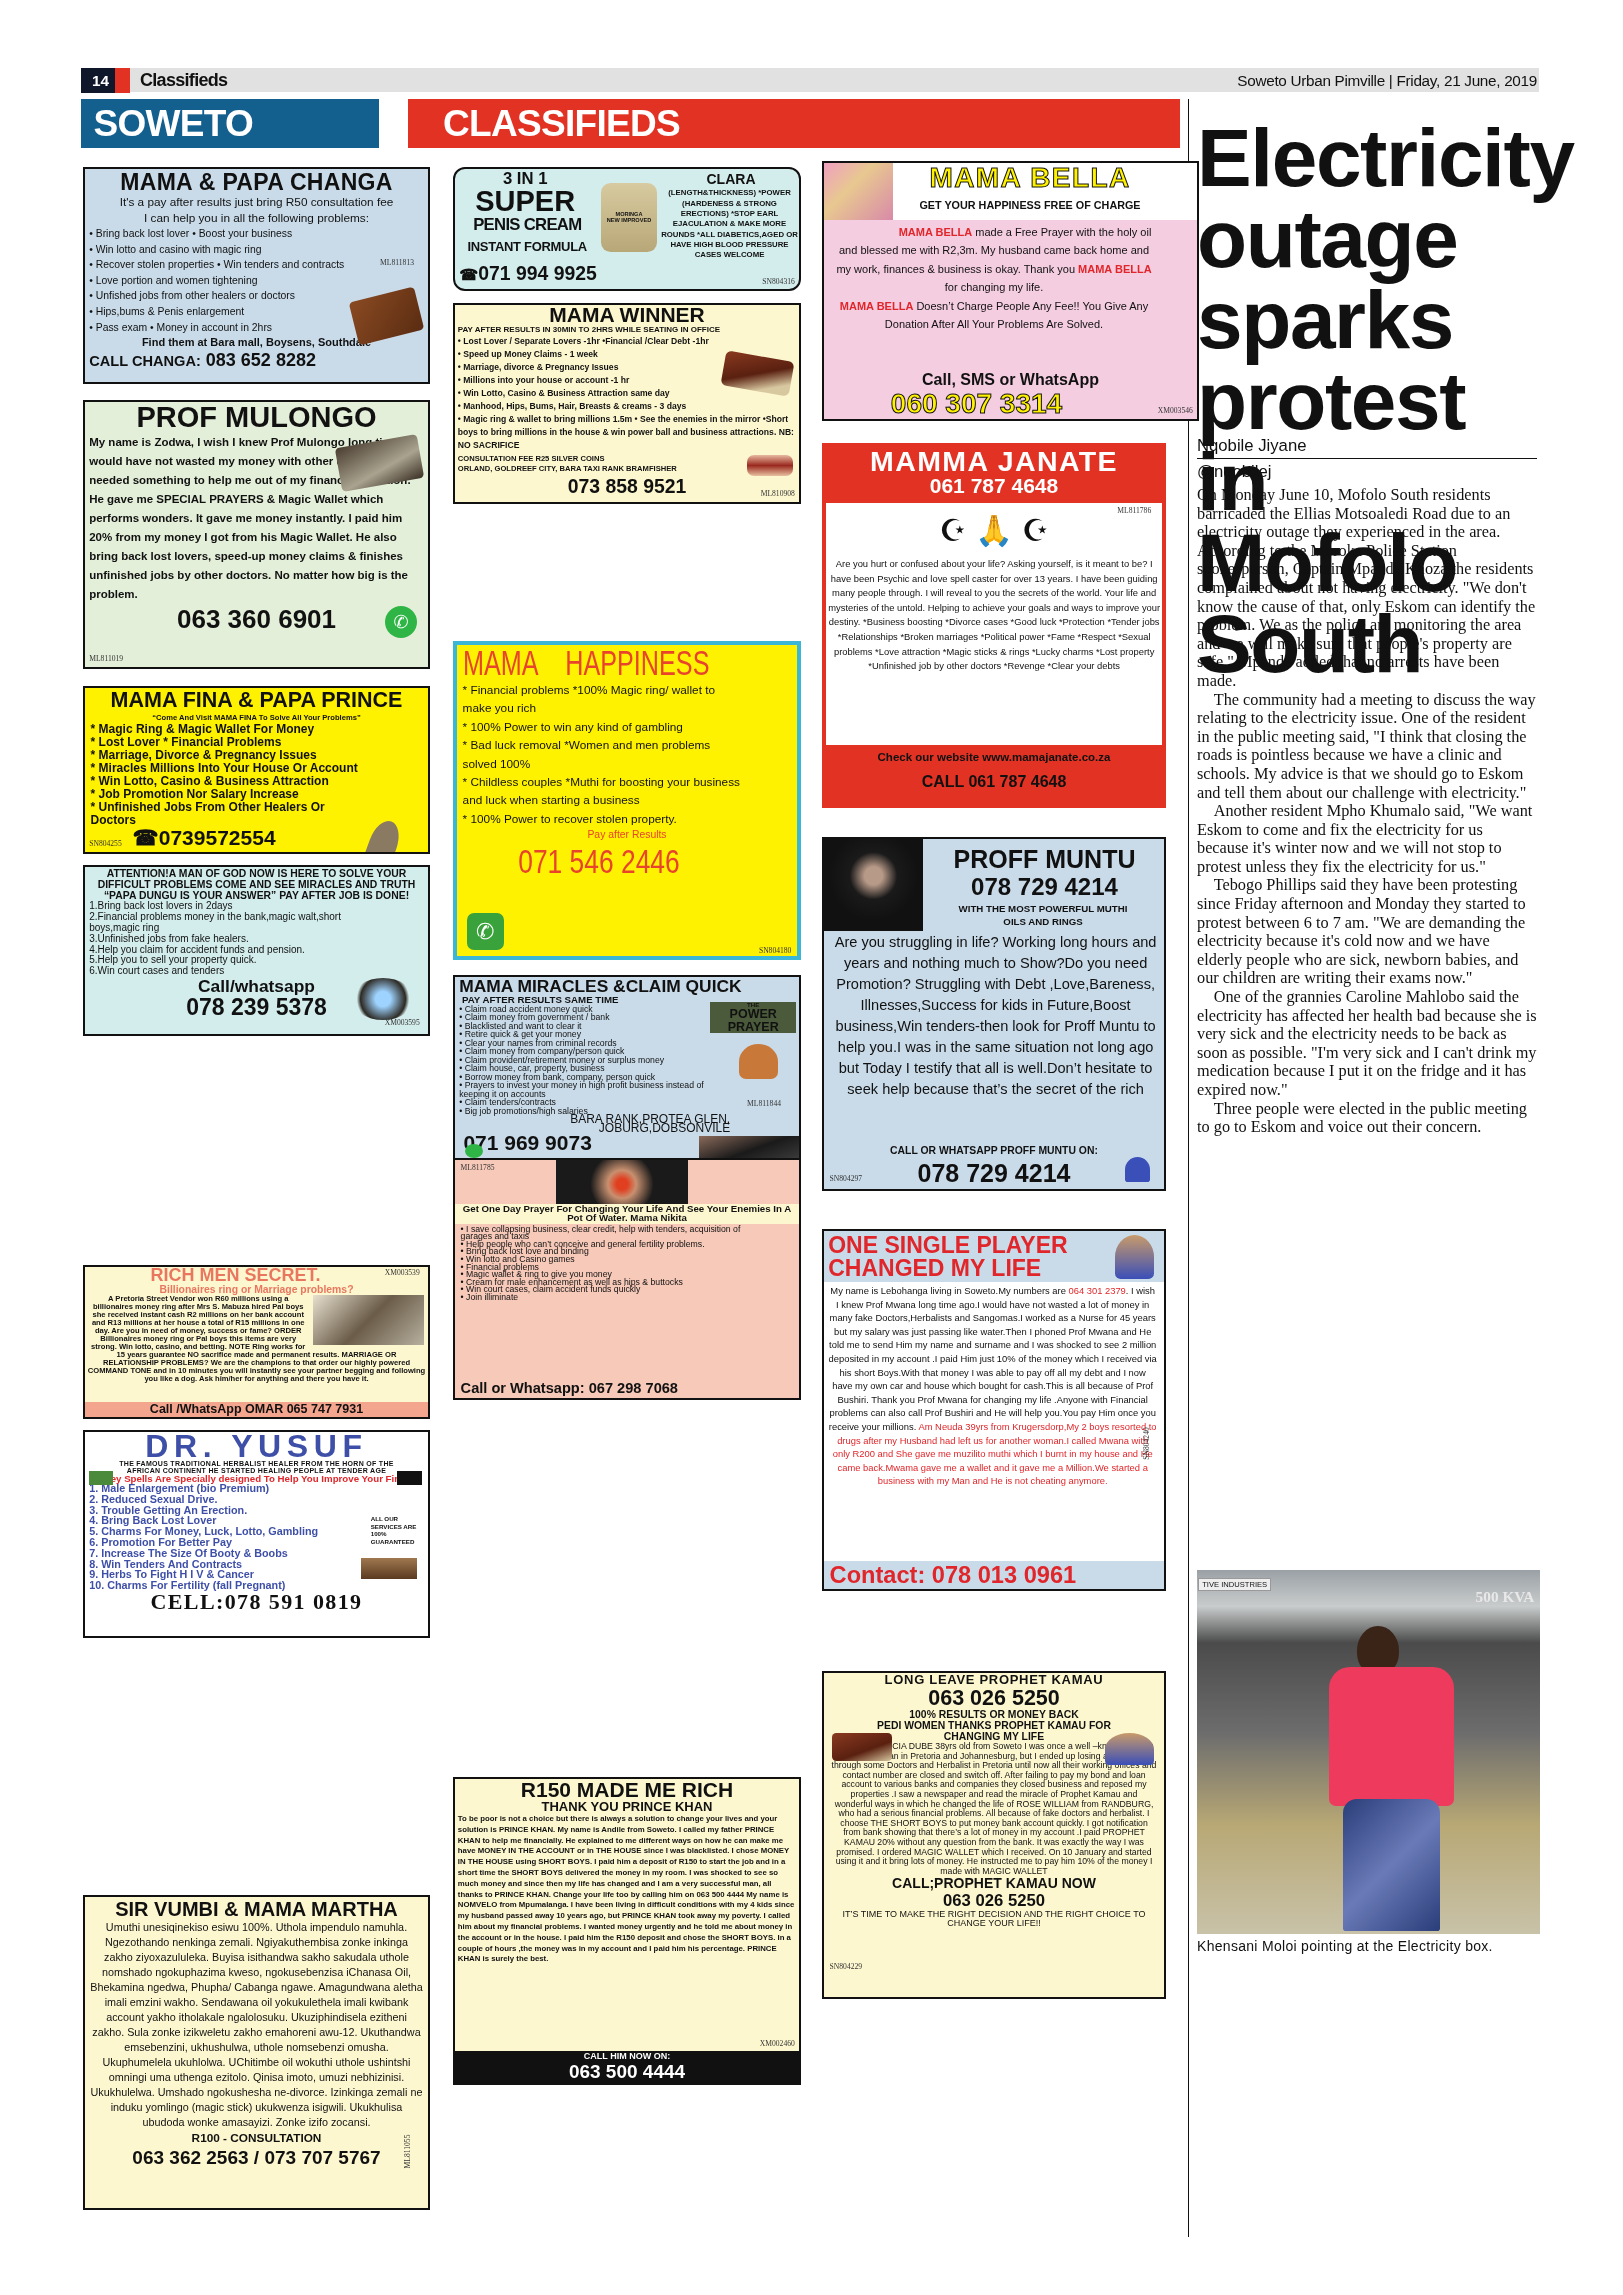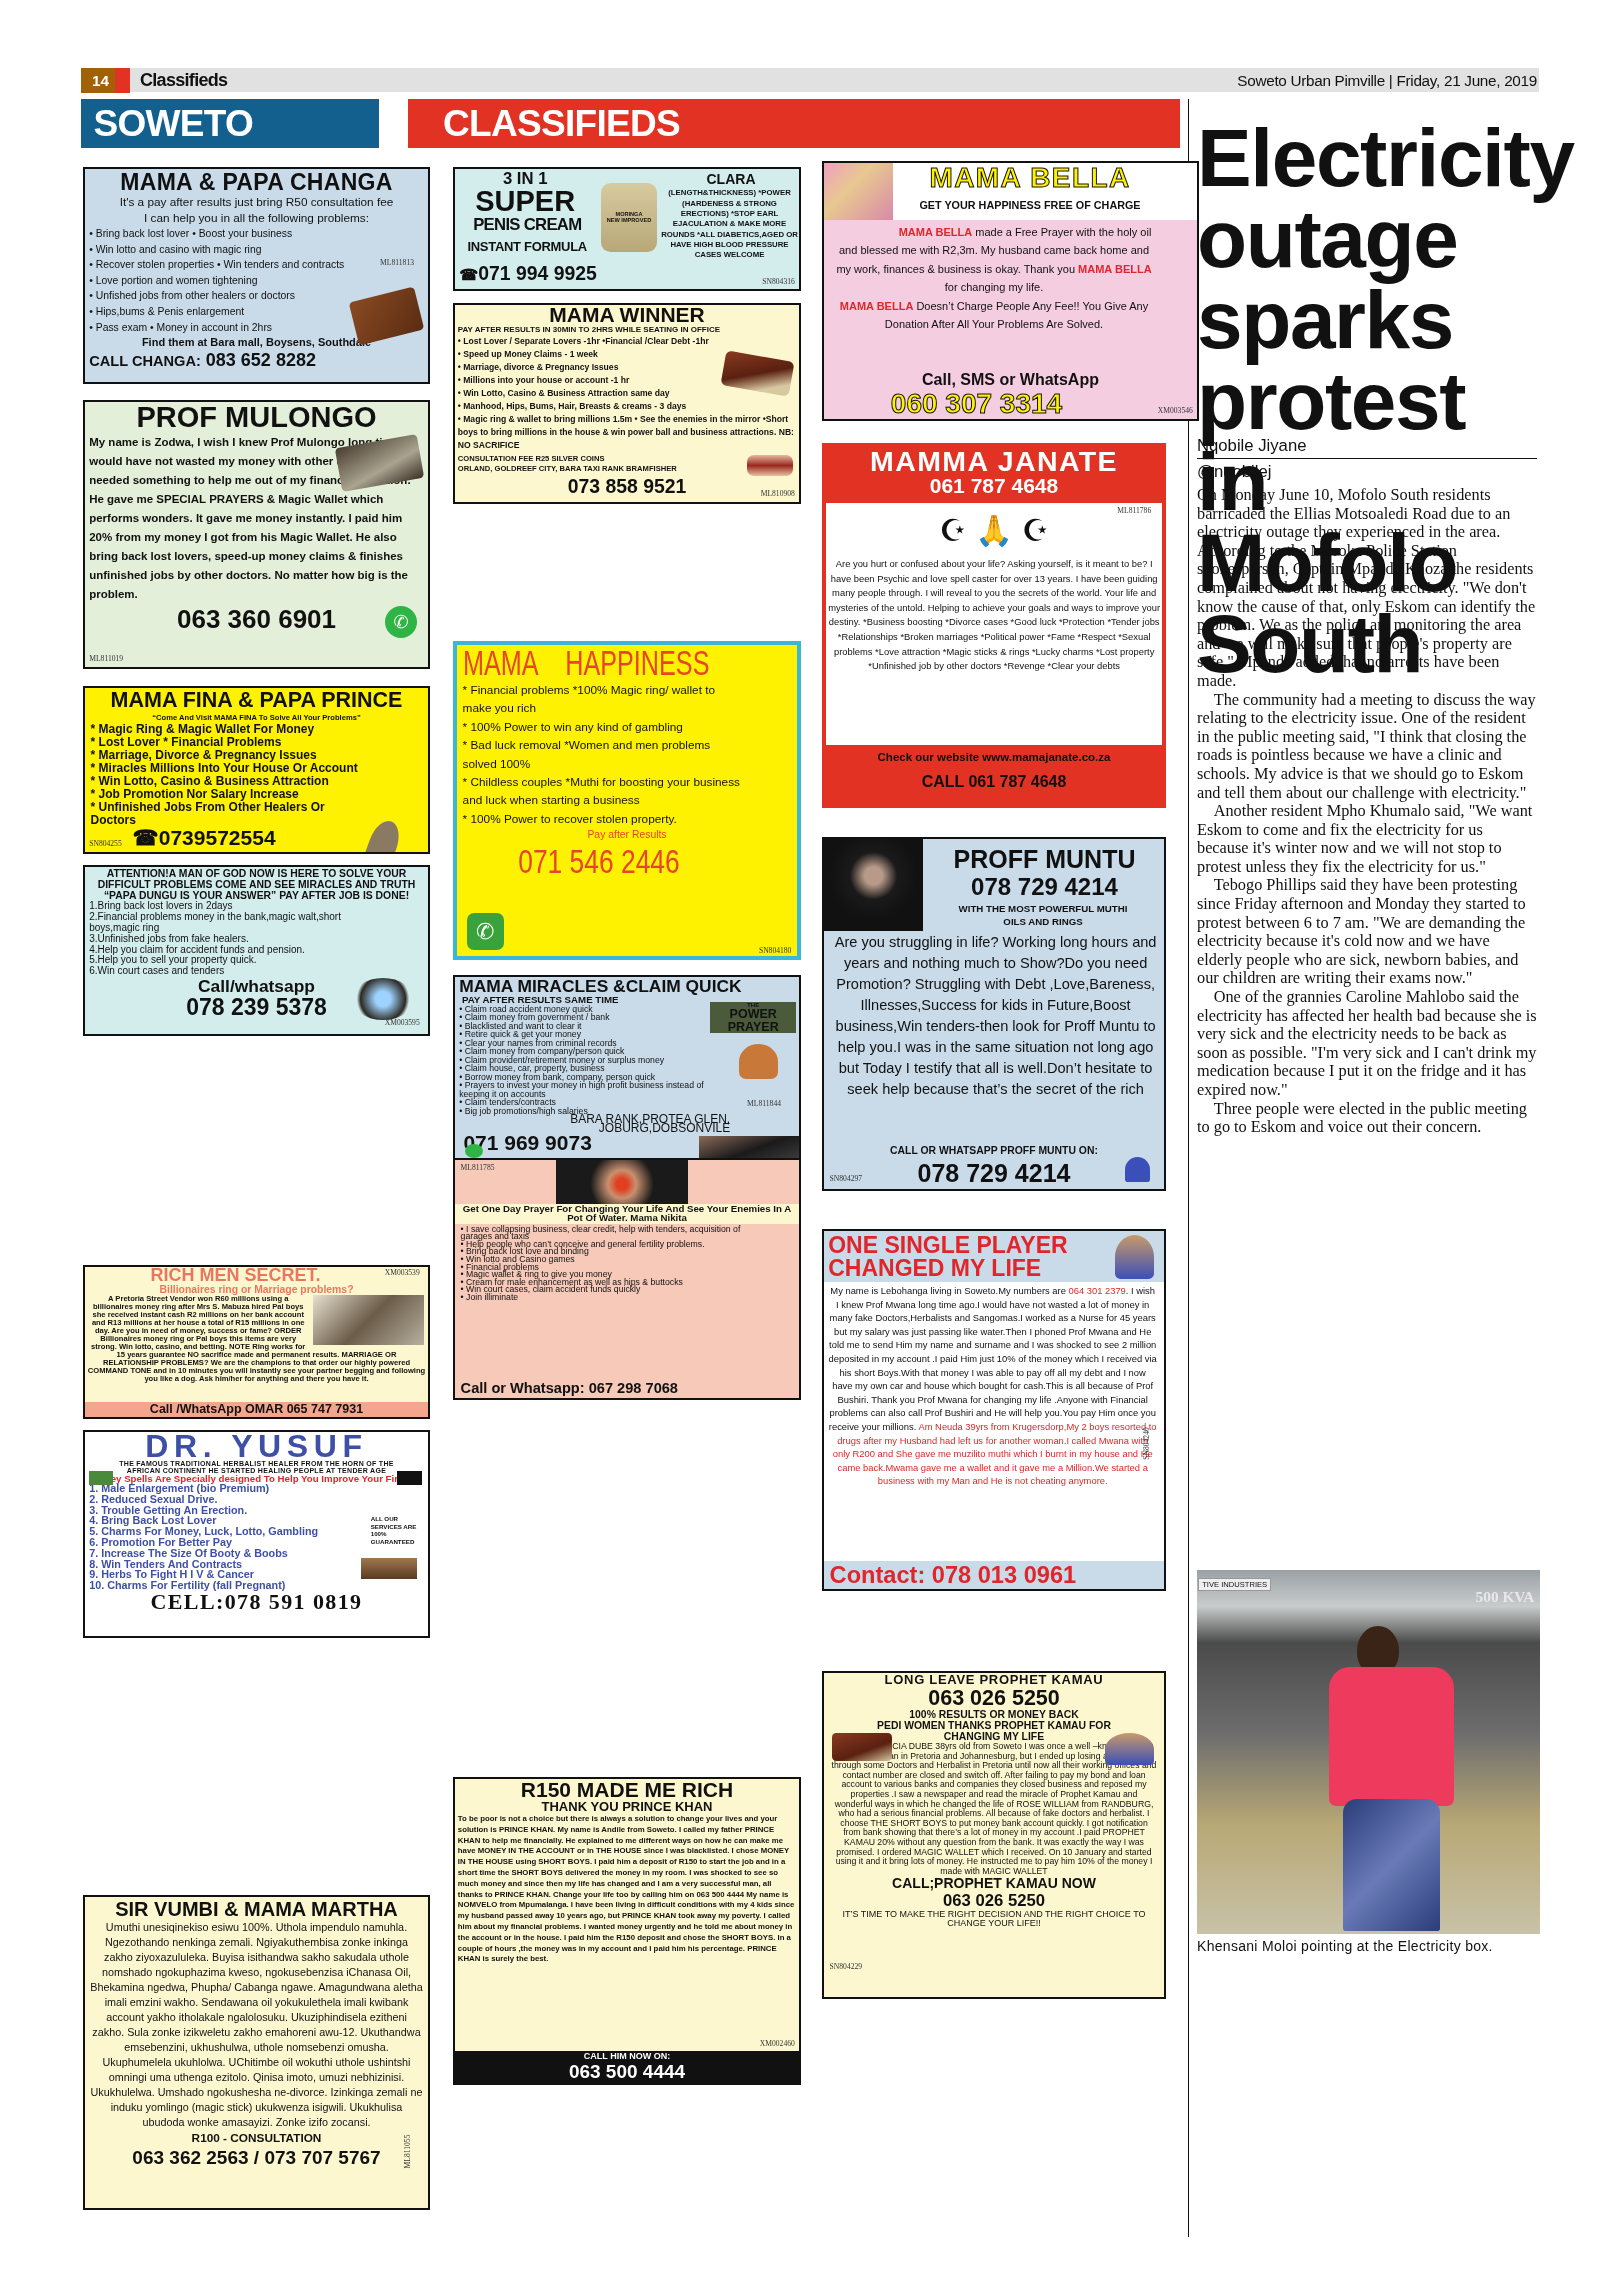--- a/index.html
+++ b/index.html
@@ -6,21 +6,21 @@
   body{width:1624px;height:2295px;position:relative;overflow:hidden;font-family:"Liberation Sans",sans-serif;color:#111;}
   .abs{position:absolute;box-sizing:border-box;}
   .ad{position:absolute;box-sizing:border-box;border:2.1px solid #111;overflow:hidden;}
   .c{text-align:center;}
   .b{font-weight:bold;}
   .ref{font-family:"Liberation Serif",serif;font-size:7.6px;color:#333;position:absolute;}
   ul.plain{list-style:none;margin:0;padding:0;}
   .img{position:absolute;box-sizing:border-box;}
   
   .topbar{left:81px;top:68px;width:1458px;height:23.6px;background:#e1e1e1;}
-  .pgnum{left:81px;top:68px;width:39px;height:25px;background:#a16207;color:#fff;font-weight:bold;font-size:15.3px;text-align:center;line-height:25px;}
+  .pgnum{left:81px;top:68px;width:39px;height:25px;background:#0f172a;color:#fff;font-weight:bold;font-size:15.3px;text-align:center;line-height:25px;}
   .pgred{left:115px;top:68px;width:15.3px;height:25px;background:#e13224;}
   .section{left:140px;top:68px;font-size:18px;font-weight:bold;line-height:25px;letter-spacing:-0.7px;}
   .dateline{right:87px;top:68px;font-size:15.3px;line-height:25px;letter-spacing:-0.3px;}
   .banner-blue{left:81px;top:99px;width:298px;height:49px;background:#13608f;color:#fff;font-size:37px;font-weight:bold;line-height:49px;padding-left:12.5px;letter-spacing:-0.7px;}
   .banner-red{left:408px;top:99px;width:772px;height:49px;background:#e13224;color:#fff;font-size:37px;font-weight:bold;line-height:49px;padding-left:35px;letter-spacing:-0.7px;}
   .vrule{left:1188px;top:99px;width:1.4px;height:2138px;background:#111;}
   
   .headline{left:1197px;top:117px;width:333px;font-size:82px;font-weight:bold;line-height:81px;letter-spacing:-1.4px;}
   .byline{left:1197px;top:436px;font-size:16.7px;}
   .byrule{left:1197px;top:458px;width:340px;height:1.4px;background:#111;}
@@ -139,21 +139,21 @@
 </div>
 
 <div class="ad" style="left:83px;top:1895px;width:347px;height:315px;background:#fdf7cf;padding:1.4px 4.2px;">
   <div class="c b" style="font-size:20px;line-height:22px;">SIR VUMBI &amp; MAMA MARTHA</div>
   <div class="c" style="font-size:10.8px;line-height:15px;">Umuthi unesiqinekiso esiwu 100%. Uthola impendulo namuhla. Ngezothando nenkinga zemali. Ngiyakuthembisa zonke inkinga zakho ziyoxazululeka. Buyisa isithandwa sakho sakudala uthole nomshado ngokuphazima kweso, ngokusebenzisa iChanasa Oil, Bhekamina ngedwa, Phupha/ Cabanga ngawe. Amagundwana aletha imali emzini wakho. Sendawana oil yokukulethela imali kwibank account yakho itholakale ngalolosuku. Ukuziphindisela ezitheni zakho. Sula zonke izikweletu zakho emahoreni awu-12. Ukuthandwa emsebenzini, ukhushulwa, uthole nomsebenzi omusha. Ukuphumelela ukuhlolwa. UChitimbe oil wokuthi uthole ushintshi omningi uma uthenga ezitolo. Qinisa imoto, umuzi nebhizinisi. Ukukhulelwa. Umshado ngokushesha ne-divorce. Izinkinga zemali ne induku yomlingo (magic stick) ukukwenza isigwili. Ukukhulisa ubudoda wonke amasayizi. Zonke izifo zocansi.</div>
   <div class="c b" style="font-size:11.8px;line-height:16.7px;">R100 - CONSULTATION</div>
   <div class="c b" style="font-size:19px;line-height:22px;">063 362 2563 / 073 707 5767</div>
   <div class="ref" style="right:2.8px;top:250px;transform:rotate(-90deg);">ML811055</div>
 </div>
 
-<div class="ad" style="left:453px;top:167px;width:348px;height:124px;background:#d3ecec;">
+<div class="ad" style="left:453px;top:167px;width:348px;height:124px;background:#d3ecec;border-radius:12px;">
   <div class="abs c b" style="left:4.2px;top:1.4px;width:132px;font-size:16.7px;line-height:18px;">3 IN 1</div>
   <div class="abs c b" style="left:4.2px;top:18px;width:132px;font-size:29px;line-height:28px;">SUPER</div>
   <div class="abs c b" style="left:2.8px;top:46px;width:139px;font-size:16.7px;line-height:19.4px;letter-spacing:-0.7px;">PENIS CREAM</div>
   <div class="abs c b" style="left:4.2px;top:69px;width:136px;font-size:13px;line-height:18px;letter-spacing:-0.3px;">INSTANT FORMULA</div>
   <div class="abs b" style="left:4.2px;top:93px;font-size:19.4px;line-height:23.6px;"><span style="font-size:15.3px">☎</span><span>071 994 9925</span></div>
   <div class="abs c" style="left:146px;top:14px;width:56px;height:69px;background:linear-gradient(180deg,#d8caa0,#b8a878);border-radius:9.7px;font-size:5.6px;font-weight:bold;padding-top:28px;box-sizing:border-box;">
       <div>MORINGA</div>
       <div>NEW IMPROVED</div>
     </div>
   <div class="abs c b" style="left:208px;top:2.8px;width:136px;font-size:14px;line-height:15.3px;">CLARA</div>

